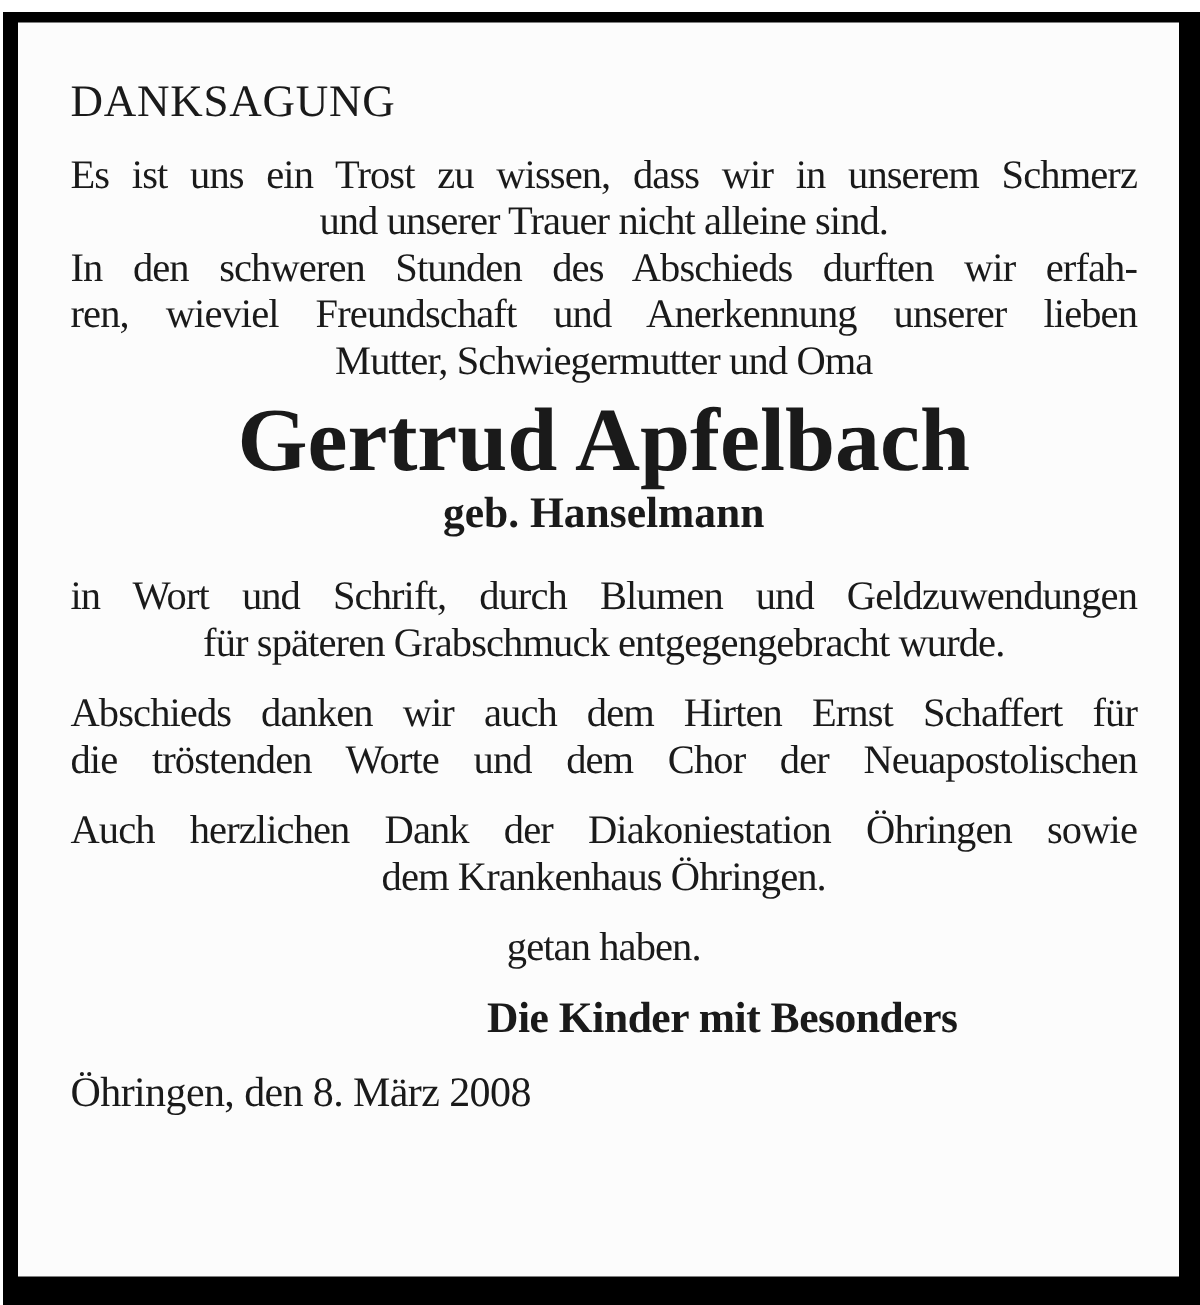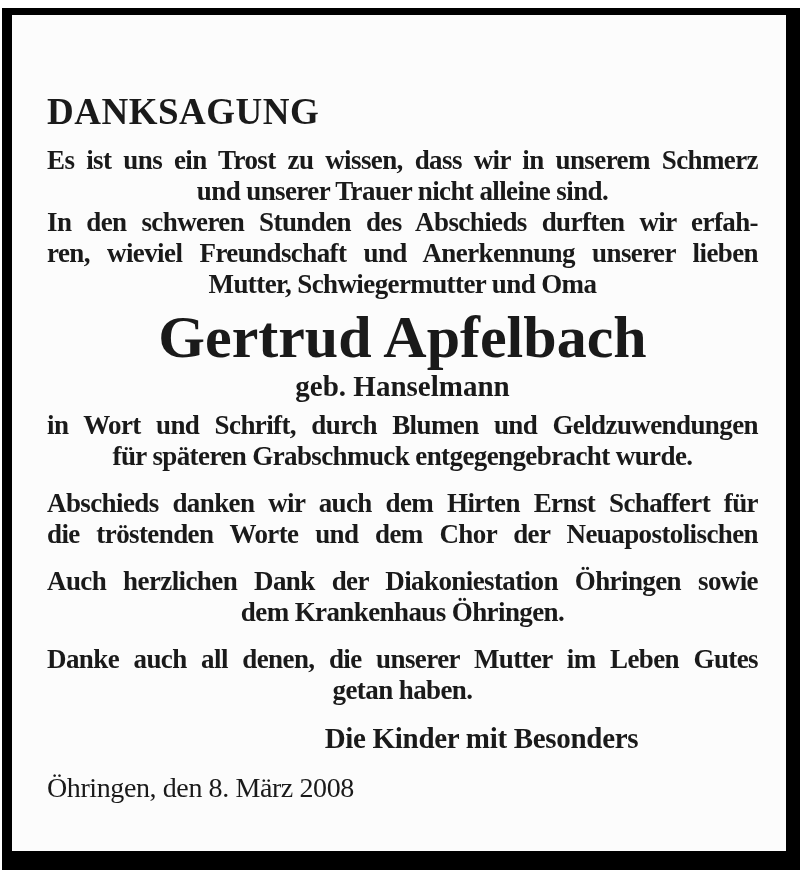--- a/index.html
+++ b/index.html
@@ -21,27 +21,26 @@
     width:798px;height:862px;
     background:var(--paper);
     border:solid var(--frame);
     border-width:7px 14px 19px 10px;
     overflow:hidden;
   }
   .notice-content{
     padding:36px 28px 0 35px;  
   }
   .doc-kicker{
-    font-size:37px;
+    font-size:30px;
     line-height:34px;
     letter-spacing:0.5px;
-    font-weight:bold;
-    margin-top:44px;
+    font-weight:normal;
   }
-  .para{margin-top:16px;font-weight:bold;}
+  .para{margin-top:16px;}
   .ln{
     display:block;
     font-size:27px;
     line-height:31px;
     letter-spacing:-0.6px;
     text-align:center;
     white-space:nowrap;
   }
   .ln.j{
     white-space:normal;
@@ -56,21 +55,21 @@
     font-weight:bold;
     letter-spacing:0px;
   }
   .maiden-name{
     margin-top:2px;
     text-align:center;
     font-size:29px;
     line-height:32px;
     font-weight:bold;
   }
-  .para-after-name{margin-top:8px;}
+  .para-after-name{margin-top:24px;}
   .signature{
     margin-top:16px;
     padding-left:158px;
     text-align:center;
     font-weight:bold;
     font-size:29px;
     line-height:32px;
     letter-spacing:-0.3px;
   }
   .dateline{
@@ -108,21 +107,20 @@
       <span class="ln j">Abschieds danken wir auch dem Hirten Ernst Schaffert für</span>
       <span class="ln j">die tröstenden Worte und dem Chor der Neuapostolischen</span>
     </div>
 
     <div class="para">
       <span class="ln j">Auch herzlichen Dank der Diakoniestation Öhringen sowie</span>
       <span class="ln">dem Krankenhaus Öhringen.</span>
     </div>
 
     <div class="para">
-      <span class="ln j">Danke auch all denen, die unserer Mutter im Leben Gutes</span>
       <span class="ln">getan haben.</span>
     </div>
 
     <div class="signature">Die Kinder mit Besonders</div>
 
     <div class="dateline">Öhringen, den 8. März 2008</div>
 
   </div>
 </div>
 

